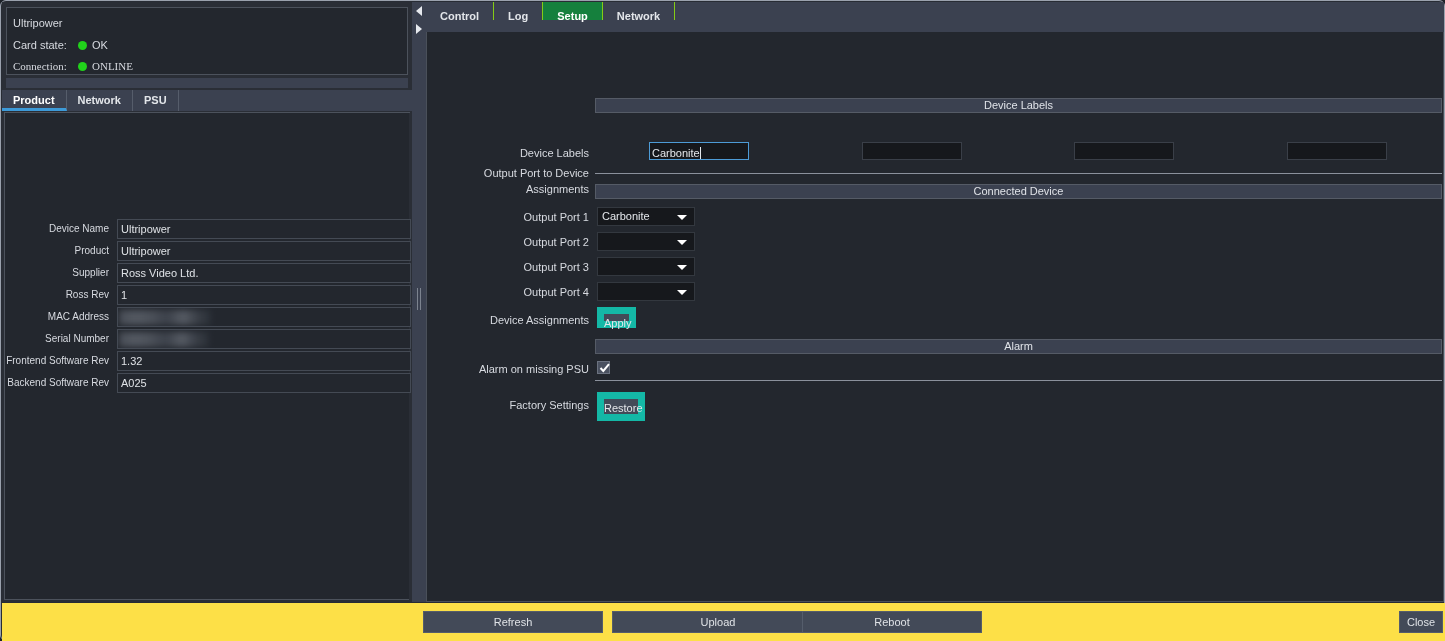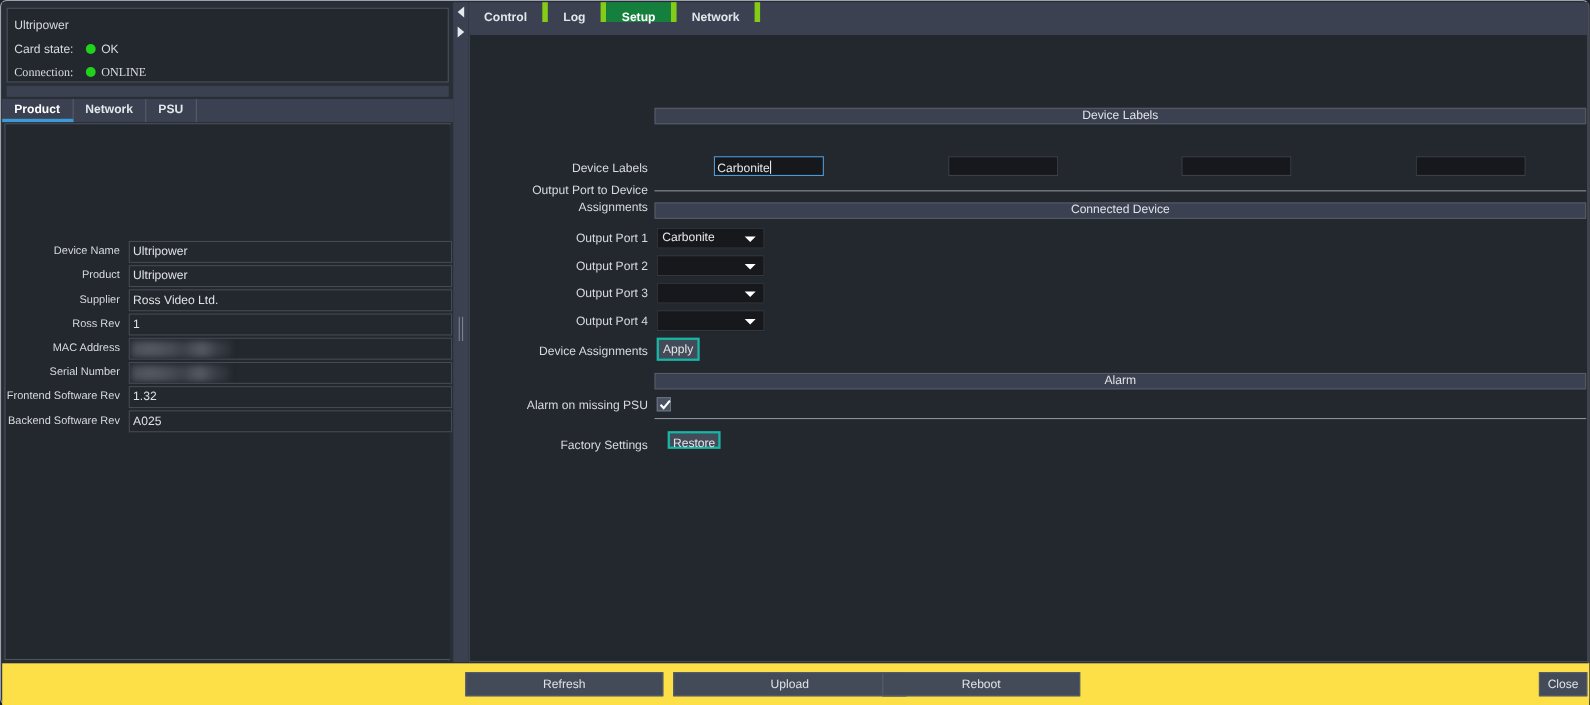--- a/index.html
+++ b/index.html
@@ -130,21 +130,21 @@
     position:absolute; left:425px; top:1px; width:1018px; height:600px;
     background:#282c34;
   }
   #right-tabs {
     position:absolute; left:0px; top:0px; width:1018px; height:30px;
     background:#3b4150;
   }
   .rtab {
     position:relative; float:left; height:18px; line-height:29px;
     padding:0 14px; font-size:11px; font-weight:bold; color:#e3e6ea;
-    cursor:pointer; border-right:5px solid #84cc16;
+    cursor:pointer; border-right:1px solid #84cc16;
   }
   .rtab.active { background:#15803d; color:#ffffff;text-align:center; }
 
   #right-body {
     position:absolute; left:0px; top:30px; width:1018px; height:570px;
     background:#23272e;
     border:1px solid #4a505a;
     border-top:none;
   }
 
@@ -195,21 +195,21 @@
   }
   .dropdown .darrow {
     position:absolute; right:7px; top:7px;
     width:0;height:0;
     border-left:5px solid transparent; border-right:5px solid transparent;
     border-top:5px solid #ffffff;
   }
 
   
   .btn {
-    position:absolute; background:#434a58; border:2px solid #14b8a6;
+    position:absolute; background:#434a58; border:7px solid #14b8a6;
     color:#e3e6ea; font-size:11px; text-align:center; cursor:pointer;
     line-height:18px;
   }
 
   
   .chk {
     position:absolute; width:13px; height:13px;
     background:#4a5160; border:1px solid #6b7280;
   }
   .chk svg { position:absolute; left:1px; top:0px; }
@@ -365,21 +365,21 @@
       <div class="r-label" style="left:40px; top:329px; width:122px;">Alarm on missing PSU</div>
       <div class="chk" id="alarm-psu-checkbox" style="left:170px; top:329px;">
         <svg width="12" height="12" viewBox="0 0 12 12">
           <path d="M1.5 6 L4.3 9 L10 2.2" stroke="#ffffff" stroke-width="2" fill="none"></path>
         </svg>
       </div>
 
       <div class="sep-line" style="left:168px; top:348px; width:847px;"></div>
 
       <div class="r-label" style="left:60px; top:365px; width:102px;">Factory Settings</div>
-      <div class="btn" style="left:180px; top:360px; width:48px; height:16px;">Restore</div>
+      <div class="btn" style="left:170px; top:360px; width:48px; height:29px;">Restore</div>
 
     </div>
   </div>
 
   <div id="bottom-bar">
     <div class="bbtn" style="left:421px; width:180px;">Refresh</div>
     <div class="bbtn" style="left:610px; width:212px;">Upload</div>
     <div class="bbtn" style="left:800px; width:180px;">Reboot</div>
     <div class="bbtn" style="left:1397px; width:44px;">Close</div>
   </div>

